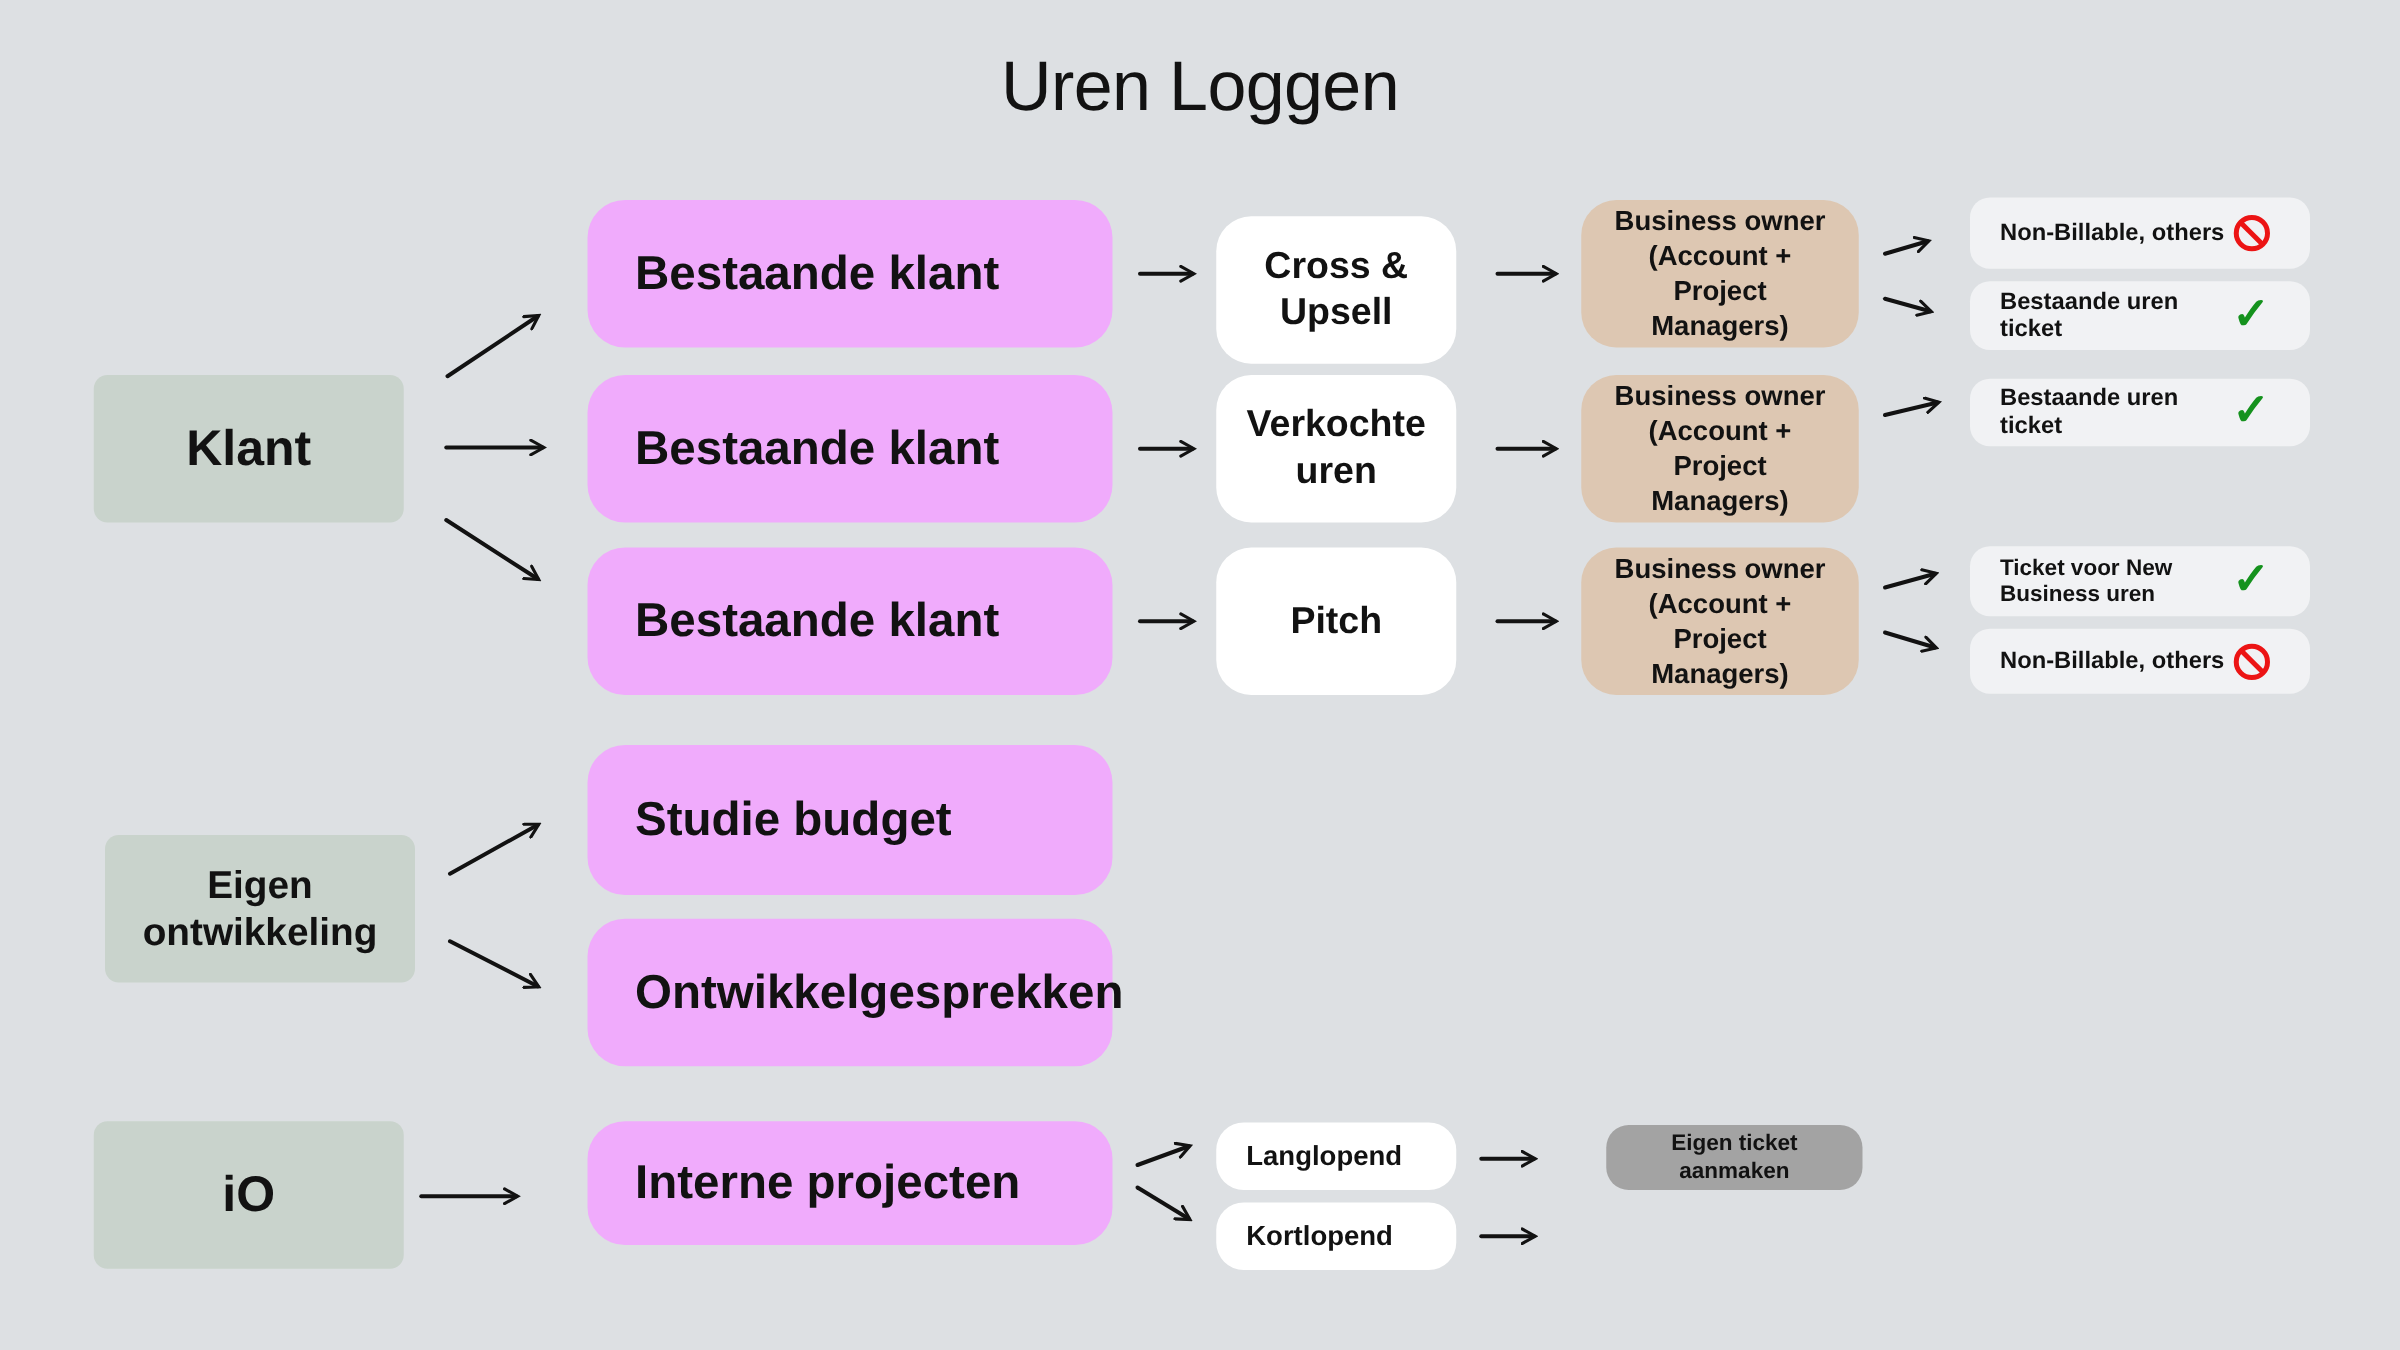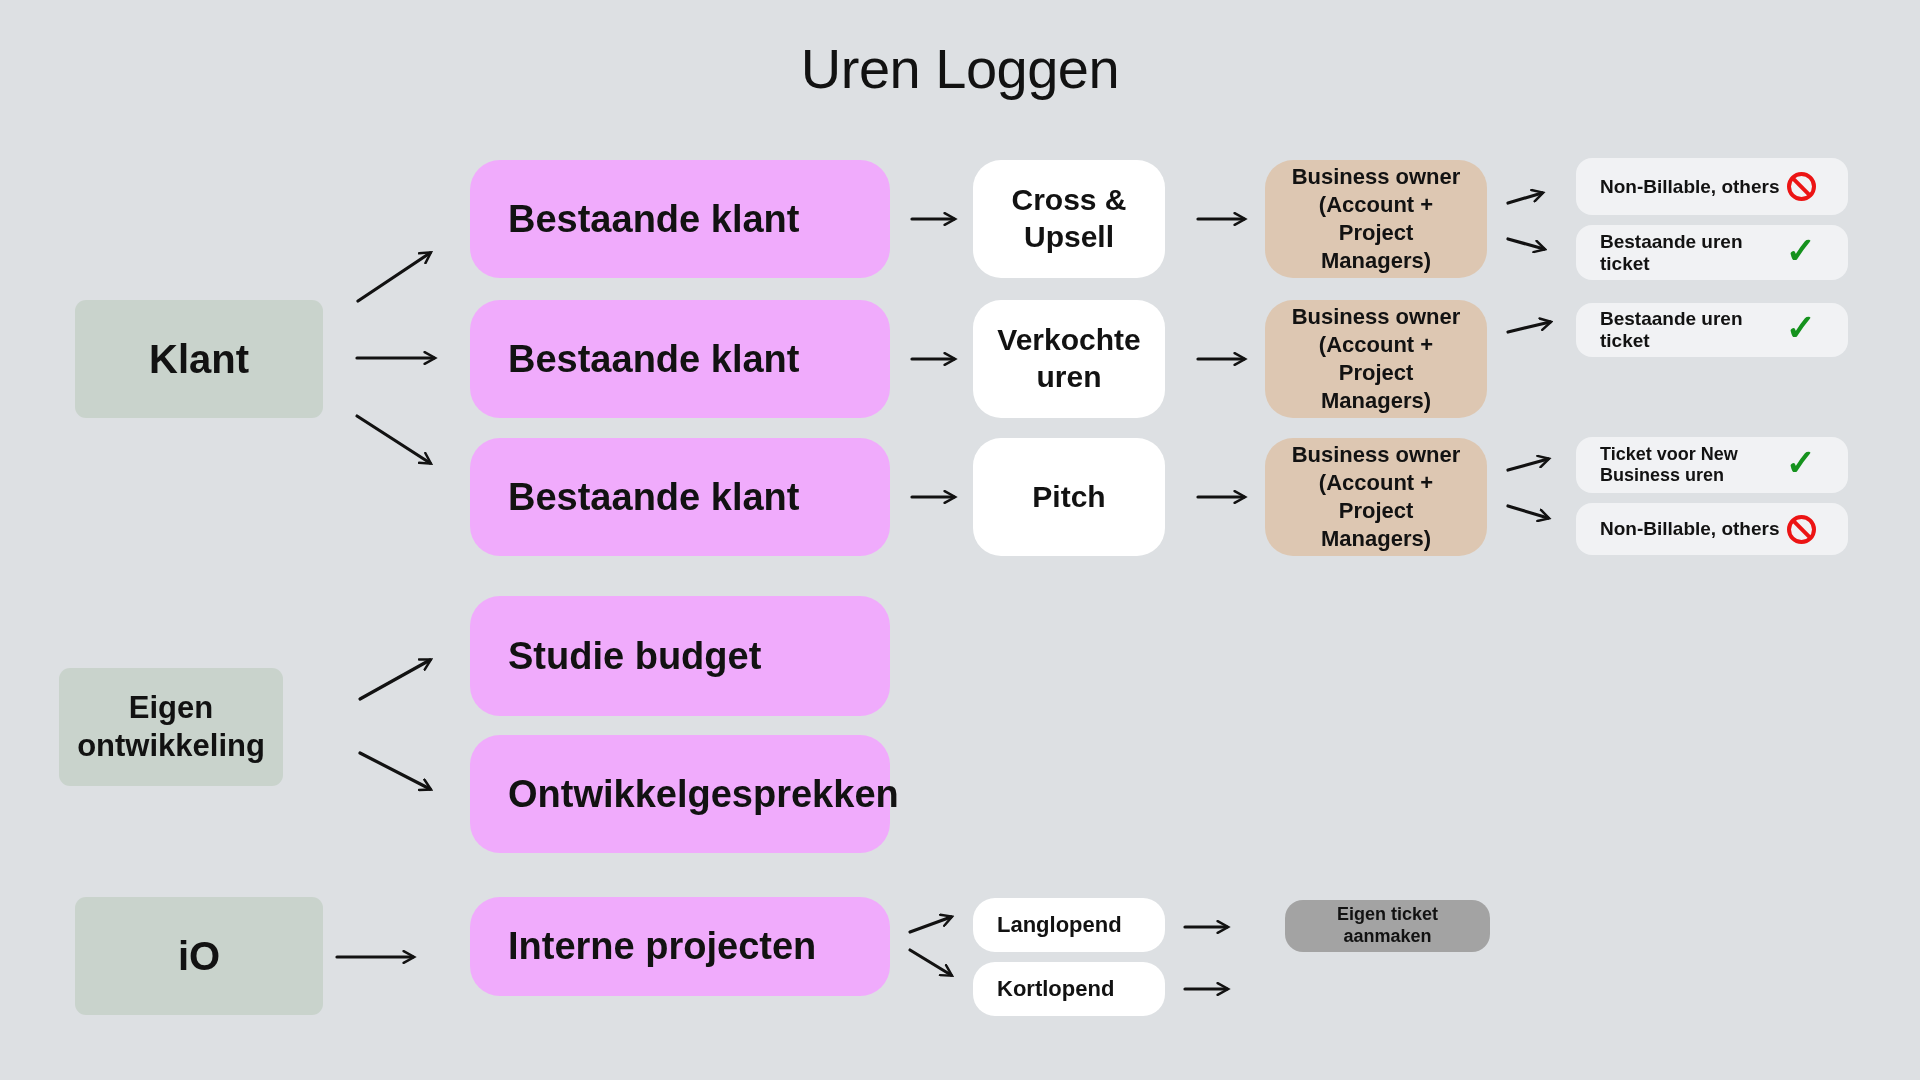--- a/index.html
+++ b/index.html
@@ -101,31 +101,31 @@
 
       <line x1="337" y1="957" x2="413" y2="957" marker-end="url(#ah)"></line>
       <line x1="910" y1="932" x2="951" y2="917" marker-end="url(#ah)"></line>
       <line x1="910" y1="950" x2="951" y2="975" marker-end="url(#ah)"></line>
       <line x1="1185" y1="927" x2="1227" y2="927" marker-end="url(#ah)"></line>
       <line x1="1185" y1="989" x2="1227" y2="989" marker-end="url(#ah)"></line>
     </g>
   </svg>
 
   <div class="node src" style="left:75px;top:300px;width:248px;height:118px;">Klant</div>
-  <div class="node src small-text" style="left:59px;top:668px;width:224px;height:118px;">Eigen ontwikkeling</div>
+  <div class="node src small-text" style="left:84px;top:668px;width:248px;height:118px;">Eigen ontwikkeling</div>
   <div class="node src" style="left:75px;top:897px;width:248px;height:118px;">iO</div>
 
   <div class="node branch" style="left:470px;top:160px;width:420px;height:118px;">Bestaande klant</div>
   <div class="node branch" style="left:470px;top:300px;width:420px;height:118px;">Bestaande klant</div>
   <div class="node branch" style="left:470px;top:438px;width:420px;height:118px;">Bestaande klant</div>
   <div class="node branch" style="left:470px;top:596px;width:420px;height:120px;">Studie budget</div>
   <div class="node branch" style="left:470px;top:735px;width:420px;height:118px;">Ontwikkelgesprekken</div>
   <div class="node branch" style="left:470px;top:897px;width:420px;height:99px;">Interne projecten</div>
 
-  <div class="node stage" style="left:973px;top:160px;width:192px;height:118px;">Cross &amp; Upsell</div>
+  <div class="node stage" style="left:973px;top:173px;width:192px;height:118px;">Cross &amp; Upsell</div>
   <div class="node stage" style="left:973px;top:300px;width:192px;height:118px;">Verkochte uren</div>
   <div class="node stage" style="left:973px;top:438px;width:192px;height:118px;">Pitch</div>
   <div class="node stage-sm" style="left:973px;top:898px;width:192px;height:54px;">Langlopend</div>
   <div class="node stage-sm" style="left:973px;top:962px;width:192px;height:54px;">Kortlopend</div>
 
   <div class="node owner" style="left:1265px;top:160px;width:222px;height:118px;">Business owner (Account + Project Managers)</div>
   <div class="node owner" style="left:1265px;top:300px;width:222px;height:118px;">Business owner (Account + Project Managers)</div>
   <div class="node owner" style="left:1265px;top:438px;width:222px;height:118px;">Business owner (Account + Project Managers)</div>
   <div class="node owner-sm" style="left:1243px;top:900px;width:205px;height:52px;">Eigen ticket aanmaken</div>
 

